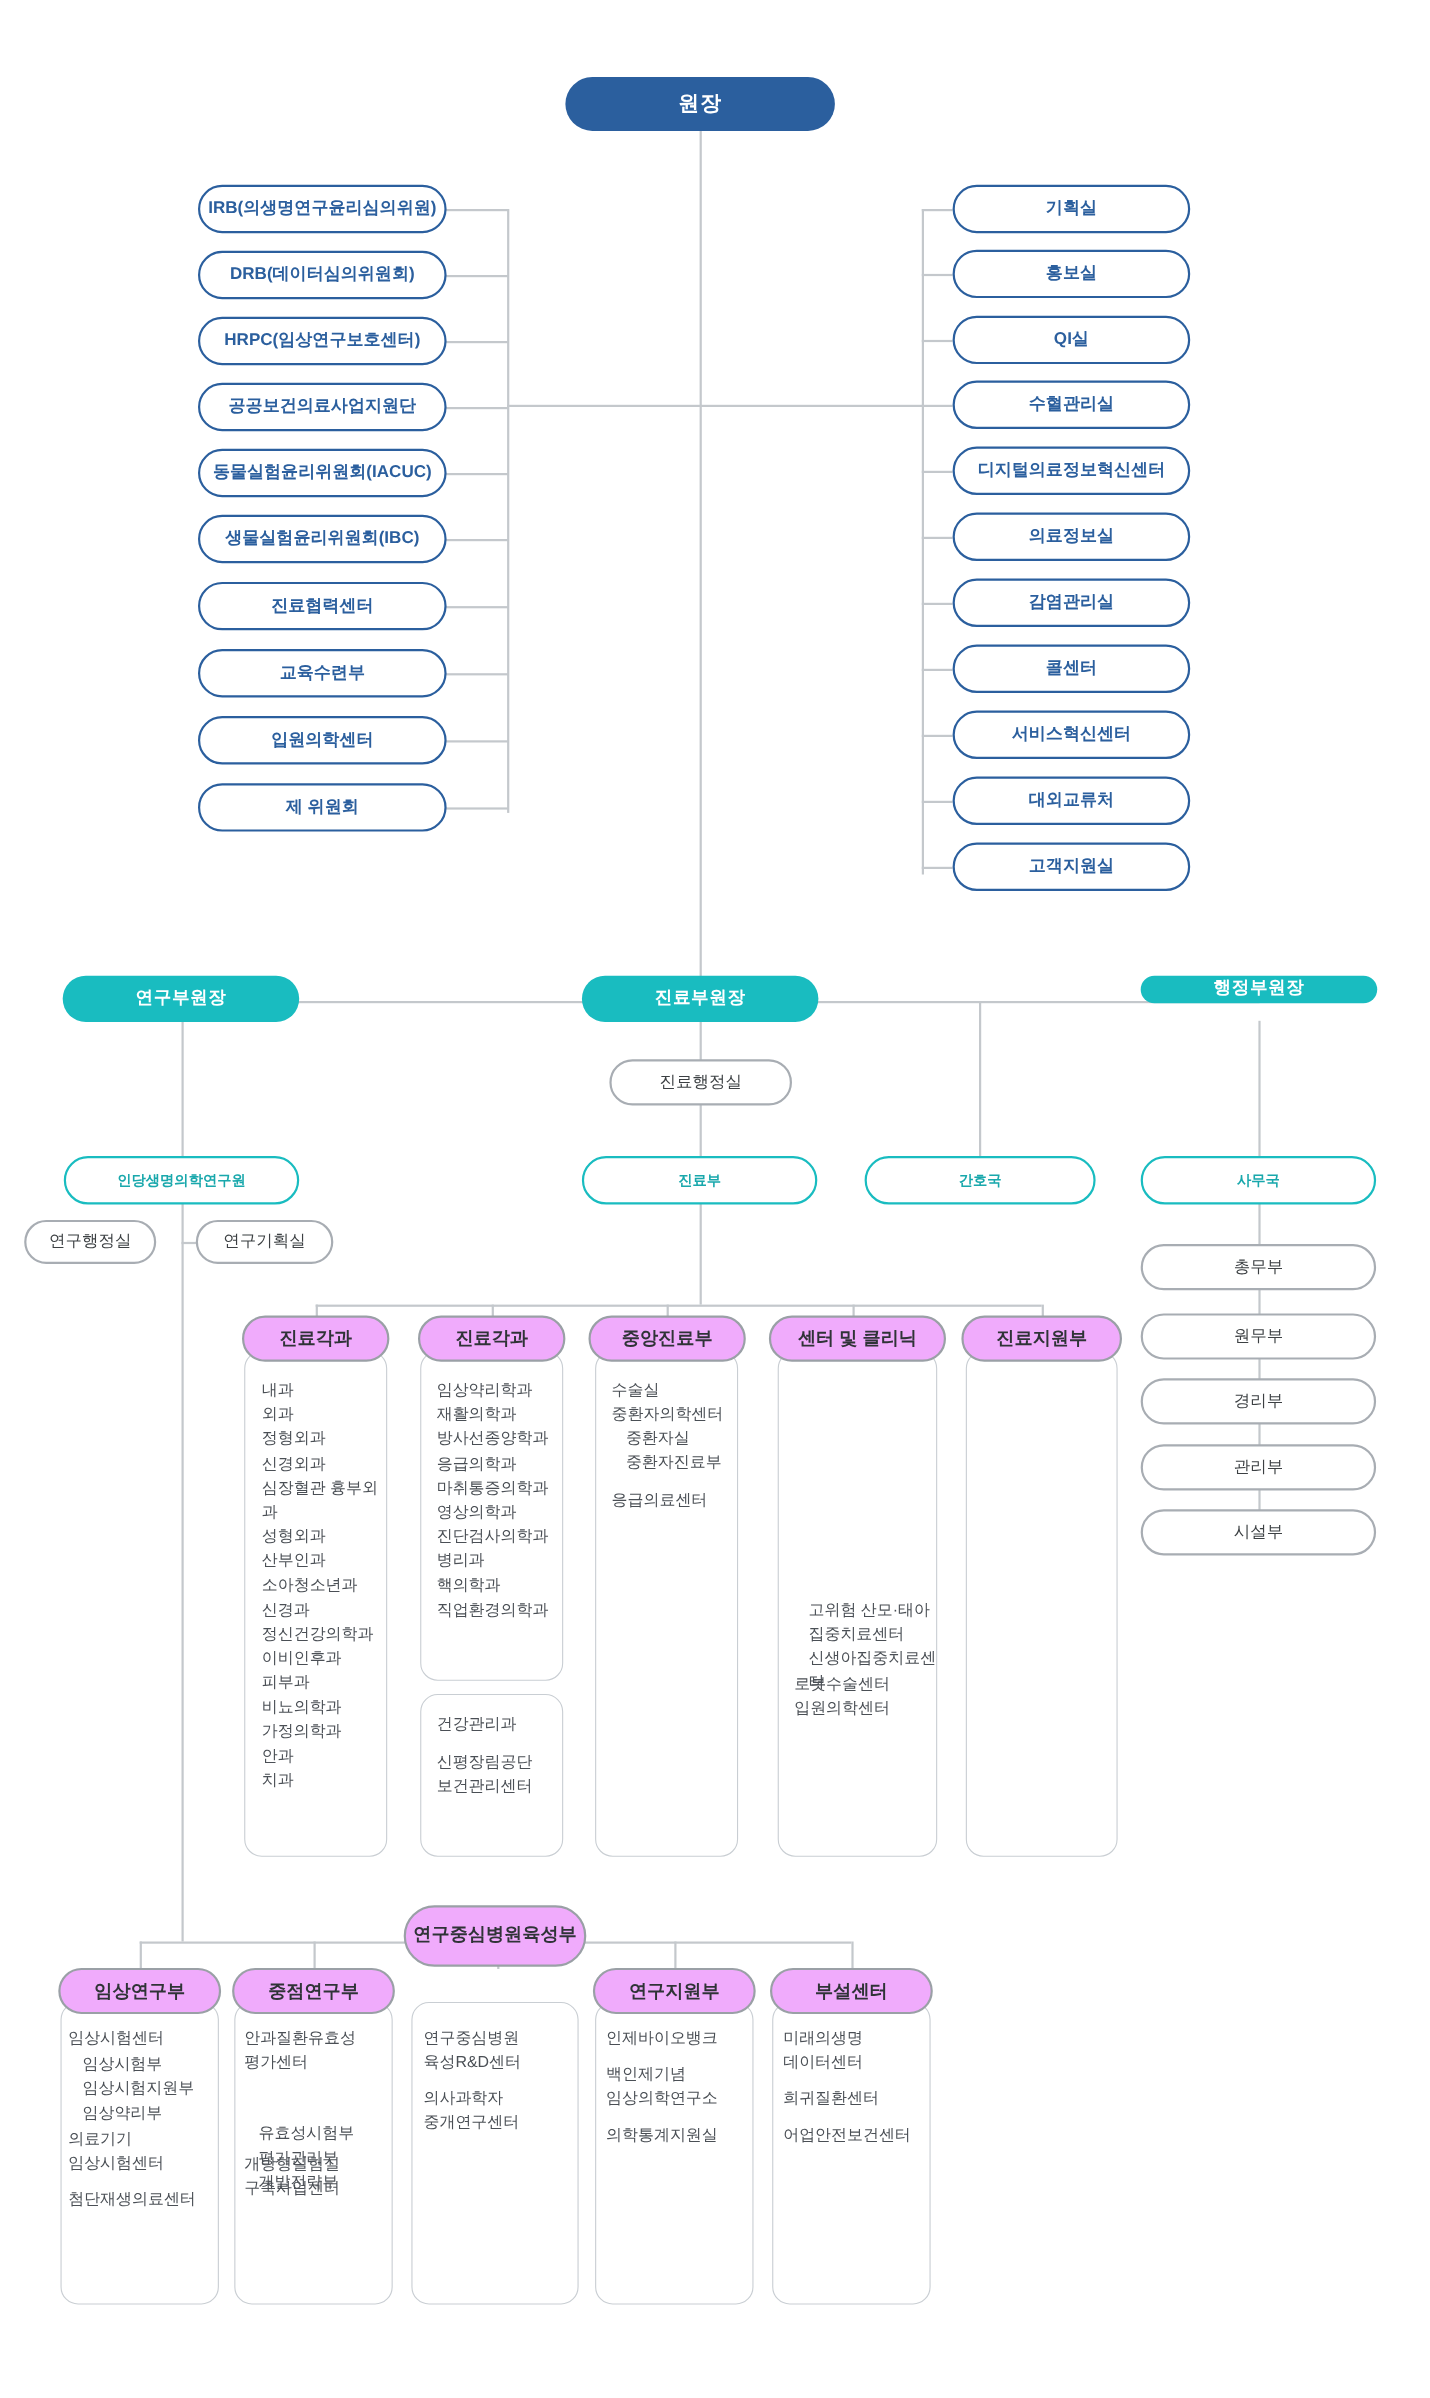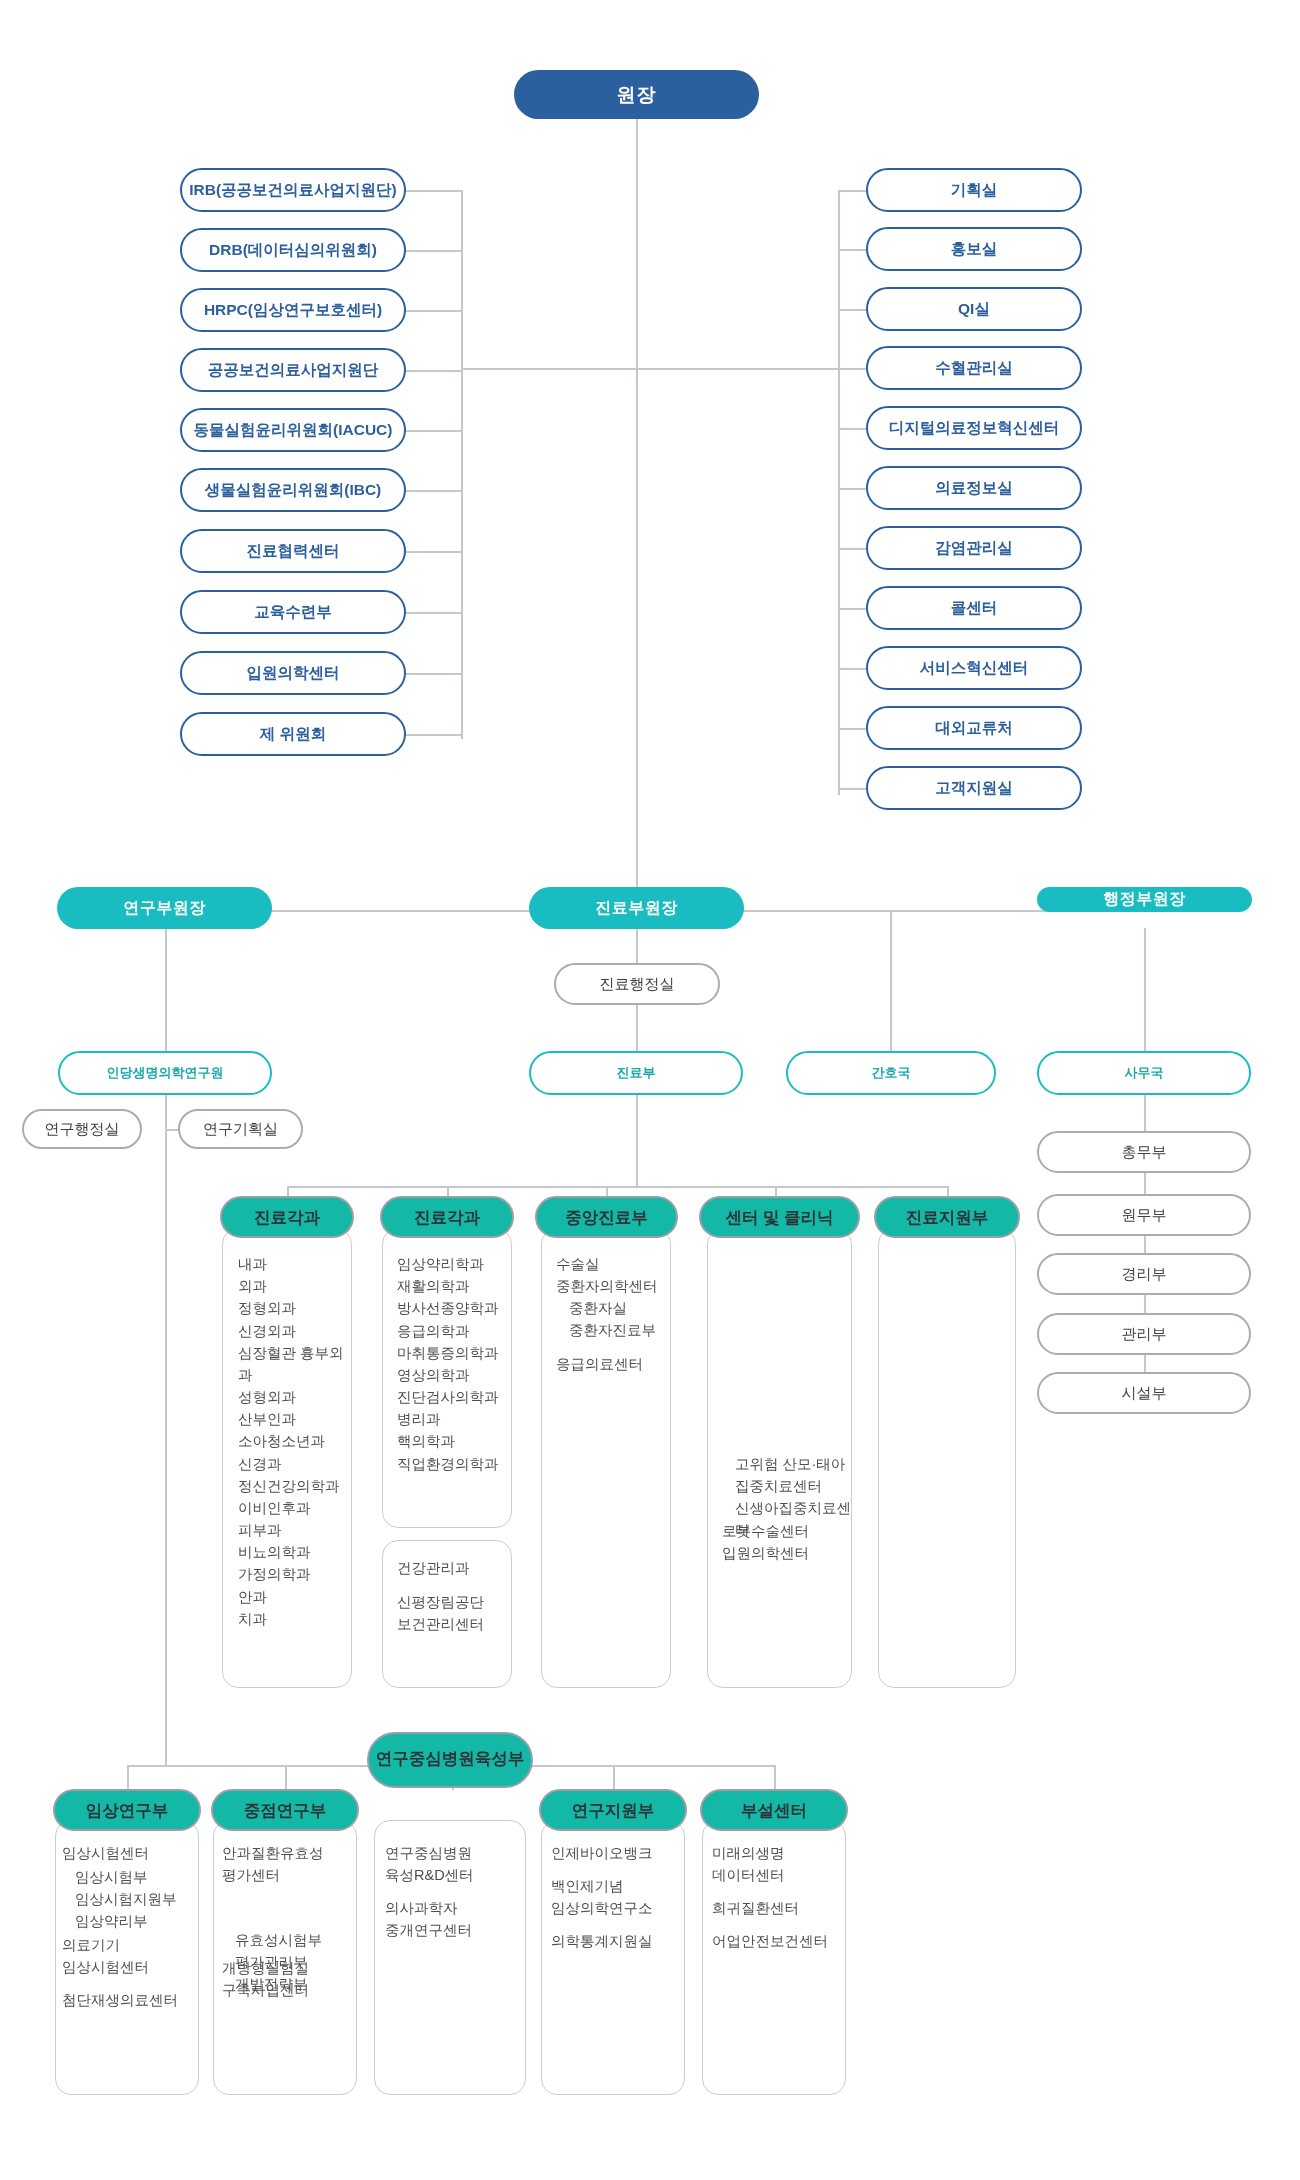--- a/index.html
+++ b/index.html
@@ -62,21 +62,21 @@
     border: 2px solid #a8adb3;
     color: #3c4043;
     font-size: 15px;
   }
 
   .node-gray-hdr {
     border: 2px solid #9aa0a6;
     color: #2f3337;
     font-size: 16.5px;
     font-weight: bold;
-    background:#14b8a6;
+    background:#f0abfc;
   }
 
   
   .panel {
     position: absolute;
     border: 1.5px solid #c9ced3;
     border-radius: 16px;
     background: #fff;
     z-index: 2;
   }
@@ -158,21 +158,21 @@
   <div class="ln lnh" style="left:838px; top:428px; width:28px;"></div>
   <div class="ln lnh" style="left:838px; top:488px; width:28px;"></div>
   <div class="ln lnh" style="left:838px; top:548px; width:28px;"></div>
   <div class="ln lnh" style="left:838px; top:608px; width:28px;"></div>
   <div class="ln lnh" style="left:838px; top:668px; width:28px;"></div>
   <div class="ln lnh" style="left:838px; top:728px; width:28px;"></div>
   <div class="ln lnh" style="left:838px; top:788px; width:28px;"></div>
 
   <div class="node node-root" style="left:514px; top:70px; width:245px; height:49px;">원장</div>
 
-  <div class="node node-blue" style="left:180px; top:168px; width:226px; height:44px;">IRB(공공보건의료사업지원단)</div>
+  <div class="node node-blue" style="left:180px; top:168px; width:226px; height:44px;">IRB(의생명연구윤리심의위원)</div>
   <div class="node node-blue" style="left:180px; top:228px; width:226px; height:44px;">DRB(데이터심의위원회)</div>
   <div class="node node-blue" style="left:180px; top:288px; width:226px; height:44px;">HRPC(임상연구보호센터)</div>
   <div class="node node-blue" style="left:180px; top:348px; width:226px; height:44px;">공공보건의료사업지원단</div>
   <div class="node node-blue" style="left:180px; top:408px; width:226px; height:44px;">동물실험윤리위원회(IACUC)</div>
   <div class="node node-blue" style="left:180px; top:468px; width:226px; height:44px;">생물실험윤리위원회(IBC)</div>
   <div class="node node-blue" style="left:180px; top:529px; width:226px; height:44px;">진료협력센터</div>
   <div class="node node-blue" style="left:180px; top:590px; width:226px; height:44px;">교육수련부</div>
   <div class="node node-blue" style="left:180px; top:651px; width:226px; height:44px;">입원의학센터</div>
   <div class="node node-blue" style="left:180px; top:712px; width:226px; height:44px;">제 위원회</div>
 

